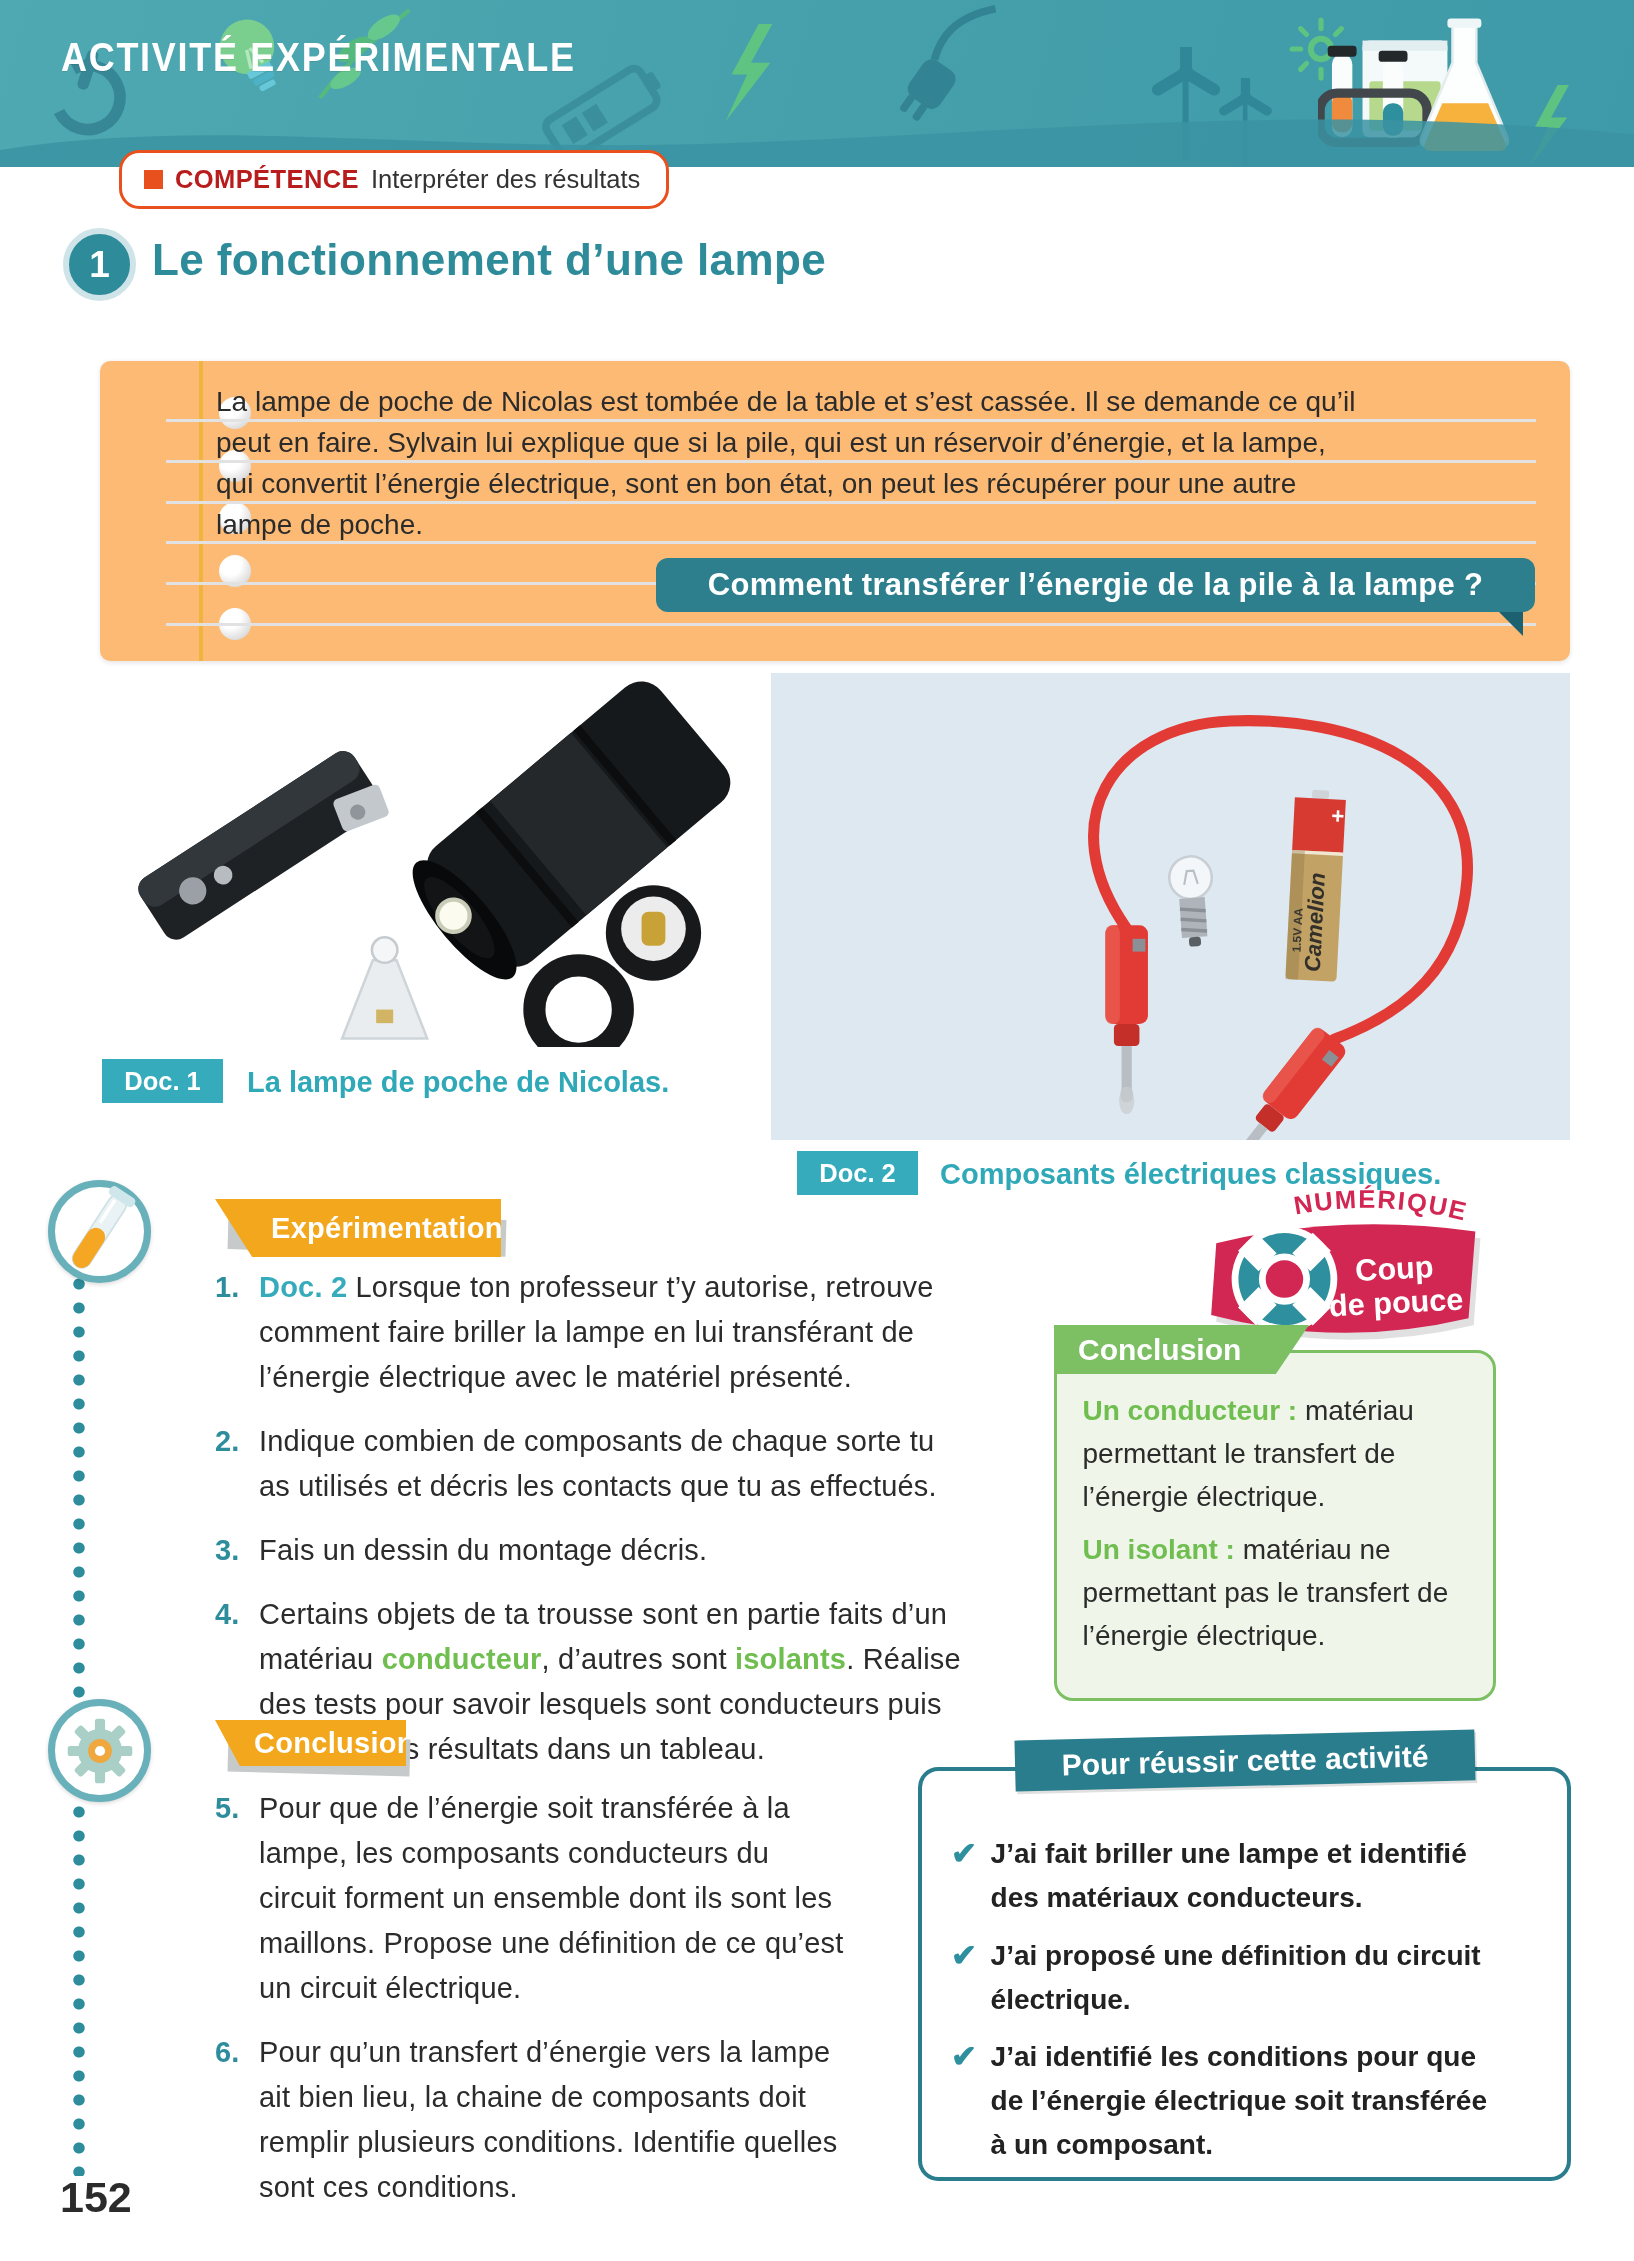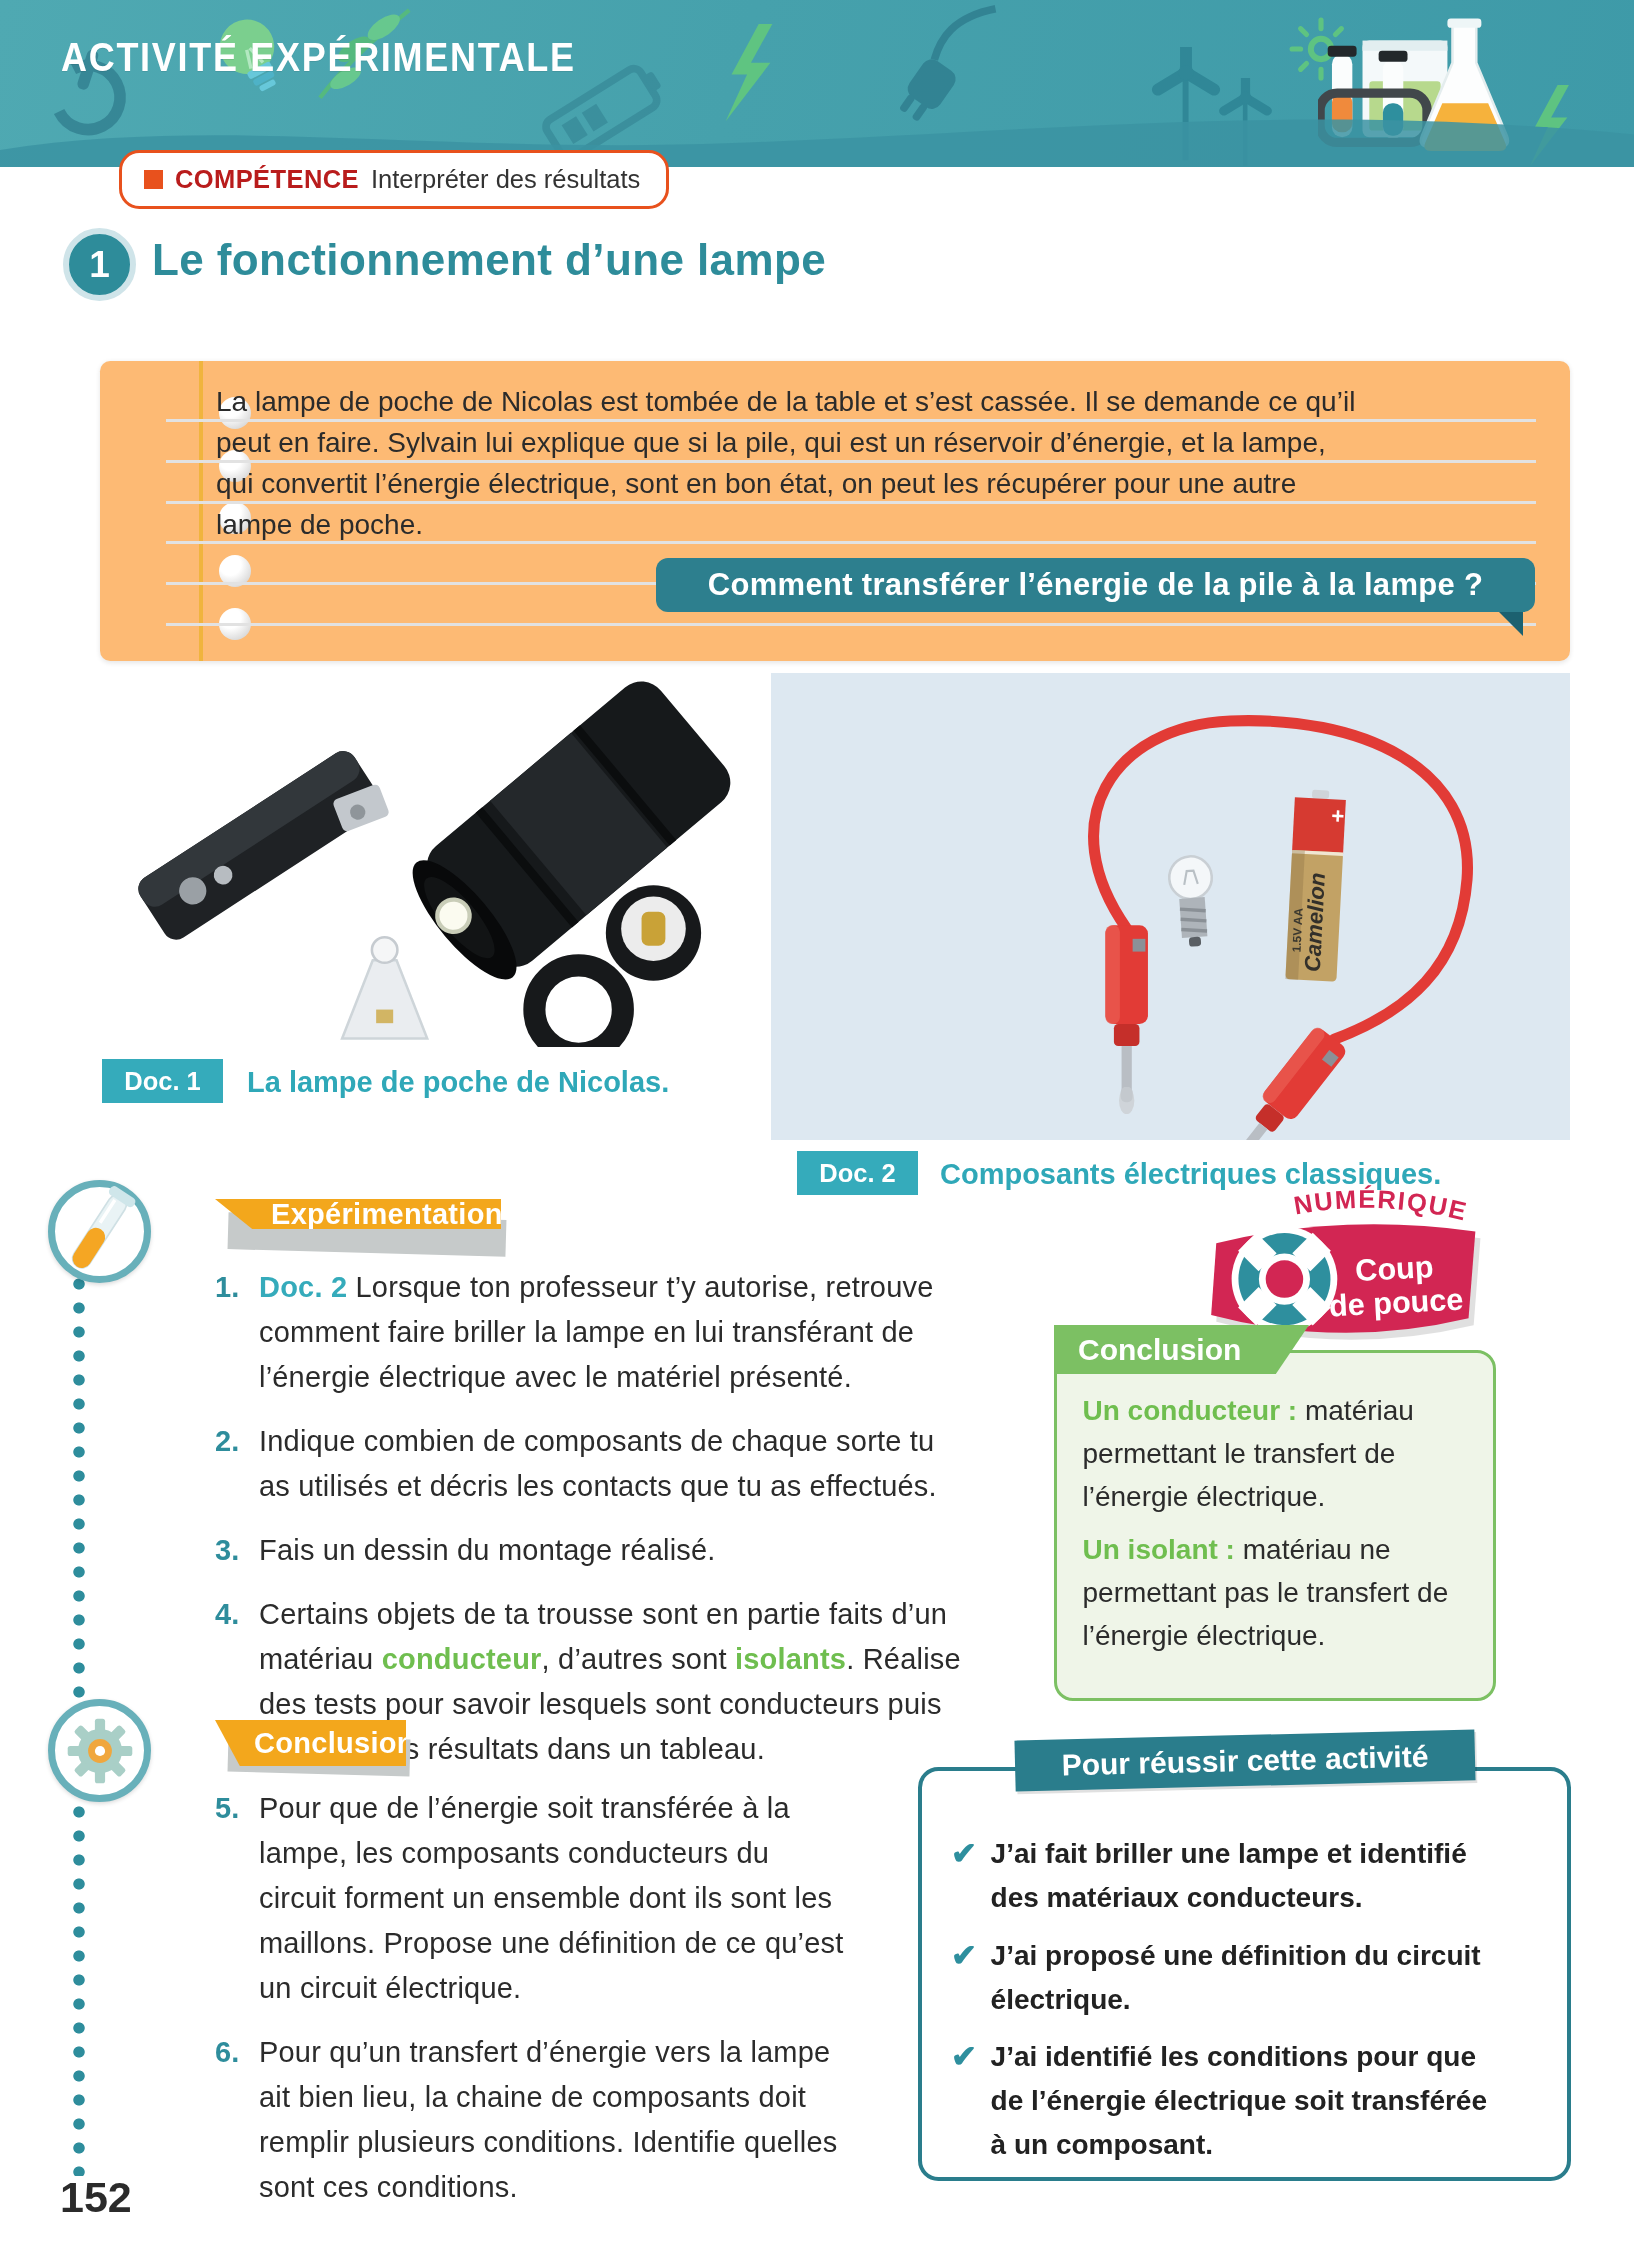--- a/index.html
+++ b/index.html
@@ -323,37 +323,37 @@
     <svg width="73" height="73" viewBox="0 0 86 86" style="overflow:visible">
       <g transform="rotate(33 43 43)">
         <rect x="32" y="-6" width="22" height="98" rx="11" fill="#e9f3f5" stroke="#cfe0e4" stroke-width="2"></rect>
         <rect x="32" y="40" width="22" height="52" rx="11" fill="#f5a623"></rect>
         <rect x="26" y="-12" width="34" height="12" rx="5" fill="#cfe6ea"></rect>
         <line x1="38" y1="2" x2="38" y2="34" stroke="#ffffff" stroke-width="4"></line>
       </g>
     </svg>
   </div>
   <div class="banner-shadow" style="left:228px;top:1216px;width:278px;height:37px"></div>
-  <div class="obanner" style="left:215px;top:1199px;width:286px;height:30px">
+  <div class="obanner" style="left:215px;top:1199px;width:286px;height:58px">
     <span>Expérimentation</span>
   </div>
 
   <div class="items" style="left:215px;top:1265px;width:749px">
     <div class="item">
       <span class="num">1.</span>
       <span class="ref">Doc. 2</span>
       <span>Lorsque ton professeur t’y autorise, retrouve comment faire briller la lampe en lui transférant de l’énergie électrique avec le matériel présenté.</span>
     </div>
     <div class="item">
       <span class="num">2.</span>
       <span>Indique combien de composants de chaque sorte tu as utilisés et décris les contacts que tu as effectués.</span>
     </div>
     <div class="item">
       <span class="num">3.</span>
-      <span>Fais un dessin du montage réalisé.</span>
+      <span>Fais un dessin du montage décris.</span>
     </div>
     <div class="item">
       <span class="num">4.</span><span>Certains objets de ta trousse sont en partie faits d’un matériau </span><span class="green">conducteur</span><span>, d’autres sont </span><span class="green">isolants</span><span>. Réalise des tests pour savoir lesquels sont conducteurs puis organise tes résultats dans un tableau.</span>
     </div>
   </div>
 
   <div class="sicon" style="left:48px;top:1699px">
     <svg width="68" height="68" viewBox="0 0 80 80">
       <g fill="#a9cfc7">
         <circle cx="40" cy="40" r="26"></circle>

